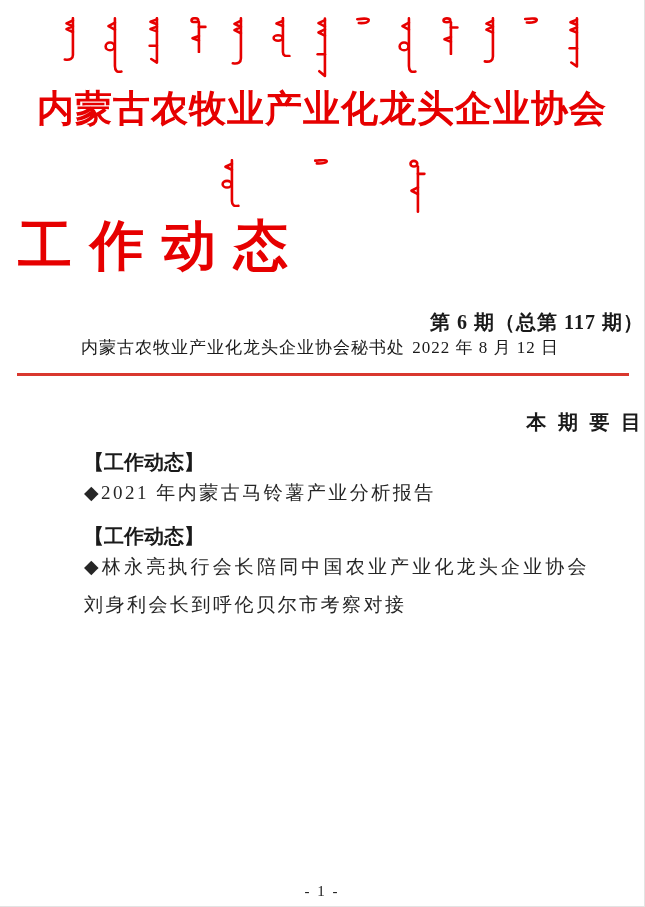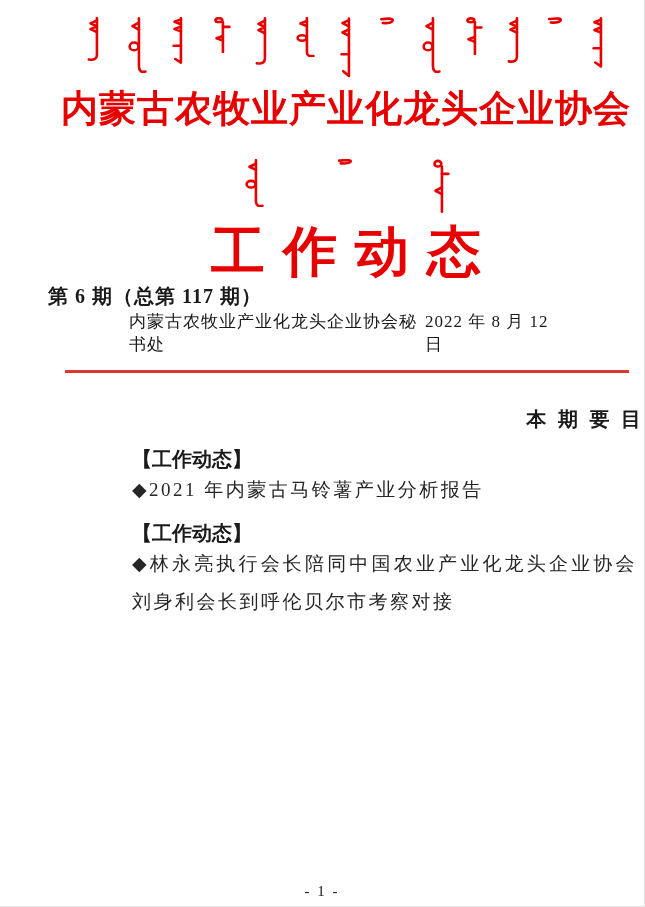--- a/index.html
+++ b/index.html
@@ -12,21 +12,20 @@
   html,body{background:#fff;}
   body{font-family:"Liberation Serif","DejaVu Serif",serif;}
   .page{
     position:relative;
     width:645px;height:907px;
     margin:0 auto;
     background:var(--paper);
     overflow:hidden;
     border-right:1px solid #e3e3e3;
     border-bottom:1px solid #e3e3e3;
-    padding-left:48px;
   }
   
   .mg-row{
     display:flex;
     justify-content:center;
     align-items:flex-start;
   }
   .mg-top{
     padding-top:17px;
     height:81px;
@@ -47,33 +46,32 @@
     margin-top:6px;
     text-align:center;
     color:var(--red);
     font-size:37px;
     line-height:44px;
     font-weight:bold;
     letter-spacing:1px;
     white-space:nowrap;
   }
   .bulletin-title{
-    margin-top:8px;
-    text-align:center;
+    margin-top:2px;
     color:var(--red);
     font-size:54px;
     line-height:58px;
     font-weight:bold;
     letter-spacing:18px;
     text-indent:18px;
     white-space:nowrap;
   }
   .issue-line{
-    margin-top:2px;
-    text-align:left;
+    margin-top:34px;
+    text-align:right;
     color:var(--ink);
     font-size:20px;
     font-weight:bold;
     letter-spacing:1px;
   }
   .pub-row{
     margin-top:0;
     display:flex;
     justify-content:space-between;
     align-items:baseline;

